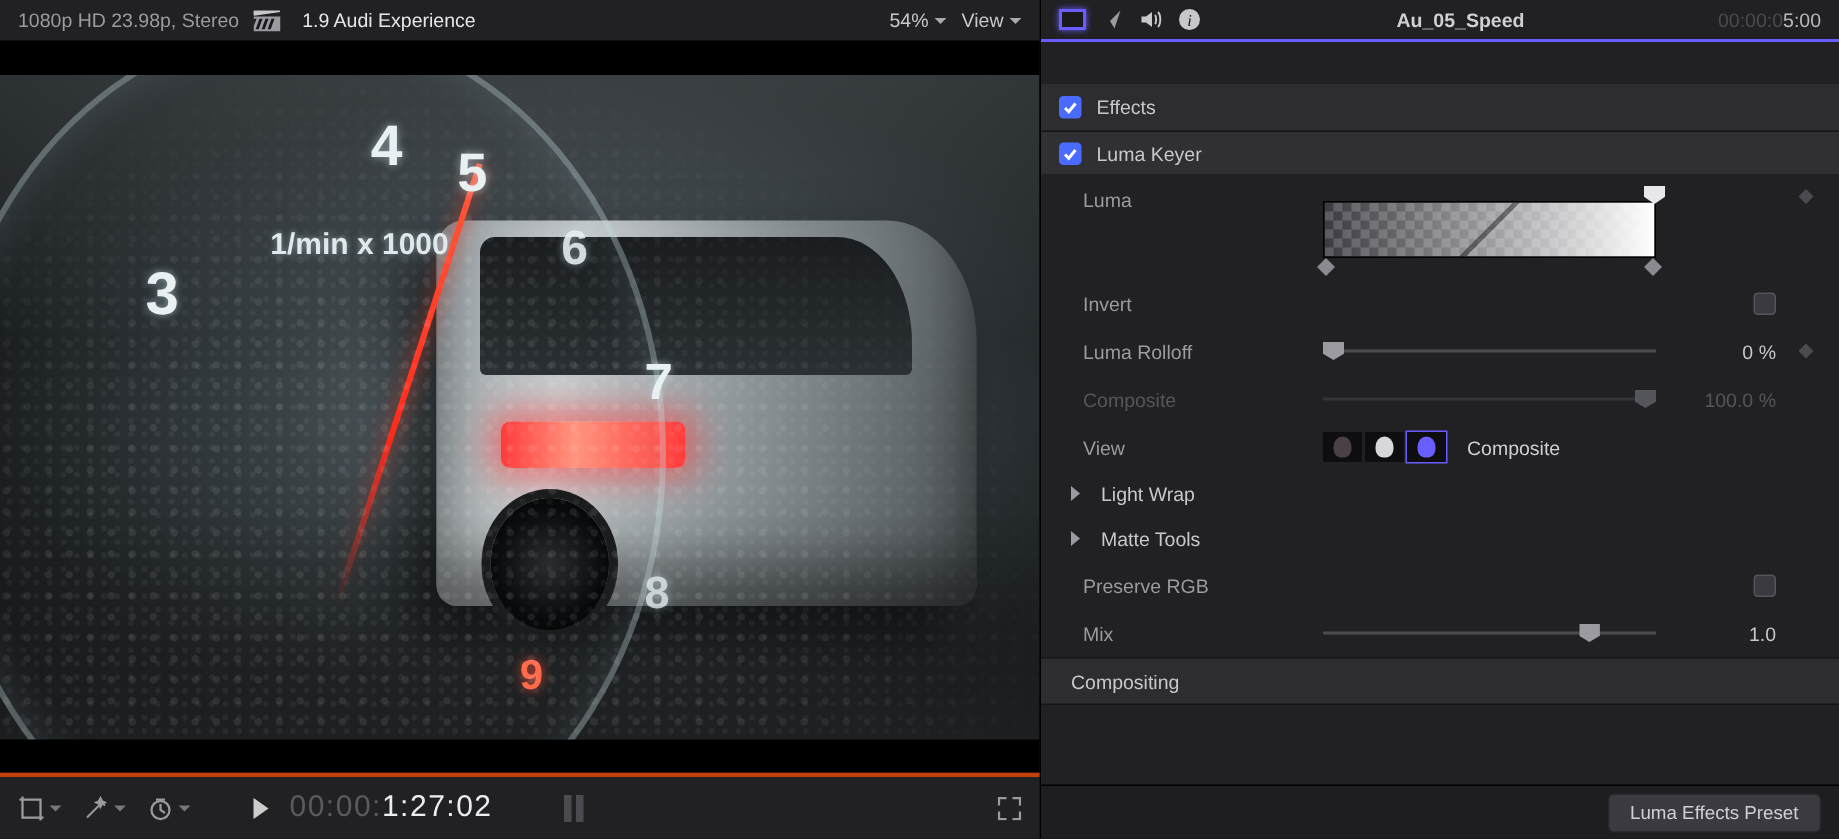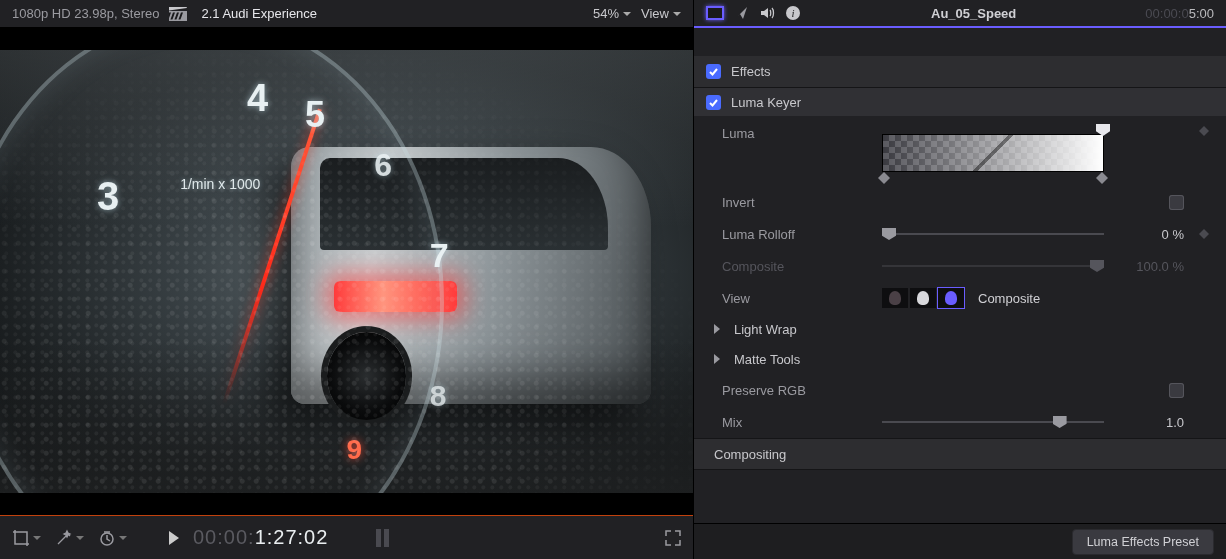--- a/index.html
+++ b/index.html
@@ -111,34 +111,34 @@
     filter: drop-shadow(0 0 6px rgba(255,60,40,0.7));
   }
   .gnum{ position:absolute; color:#e8f0f2; font-weight:600; text-shadow:0 0 6px rgba(200,230,240,0.6); } 
   .gnum.n3{ left:14%; top:28%; font-size:40px; }
   .gnum.n4{ left:27%; top:6%;  font-size:38px; transform:translateX(60px);}
   .gnum.n5{ left:44%; top:10%; font-size:36px; }
   .gnum.n6{ left:54%; top:22%; font-size:32px; opacity:.9;}
   .gnum.n7{ left:62%; top:42%; font-size:34px; }
   .gnum.n8{ left:62%; bottom:18%; font-size:30px; opacity:.8;}
   .gnum.n9{ left:50%; bottom:6%; font-size:28px; color:#ff6a4a; text-shadow:0 0 8px rgba(255,80,60,.8);}
-  .glabel{ position:absolute; left:26%; top:23%; color:#dfe8ea; font-size:14px; font-weight:400; text-shadow:0 0 4px rgba(200,230,240,.5);margin-top:24px;}
+  .glabel{ position:absolute; left:26%; top:23%; color:#dfe8ea; font-size:20px; font-weight:700; text-shadow:0 0 4px rgba(200,230,240,.5);}
   .spray{
     position:absolute; inset:0;
     background:
       radial-gradient(circle at 30% 80%, rgba(255,255,255,0.12) 0 2px, transparent 3px) 0 0/14px 14px,
       radial-gradient(circle at 70% 60%, rgba(255,255,255,0.08) 0 1.5px, transparent 2.5px) 0 0/9px 9px;
     mask: radial-gradient(ellipse at 40% 80%, #000 0%, #000 40%, transparent 75%);
     -webkit-mask: radial-gradient(ellipse at 40% 80%, #000 0%, #000 40%, transparent 75%);
     opacity:.7;
   }
   .viewer-bottom {
     height: 44px;
     background: var(--bg-panel);
-    border-top: 1px solid #c2410c;
+    border-top: 3px solid #c2410c;
     display: flex;
     align-items: center;
     padding: 0 12px;
     gap: 14px;
     text-align: center;
   }
   .tbtn { color: var(--text-mid); display:flex; align-items:center; gap:3px; cursor:pointer; }
   .tbtn svg{ display:block; }
   .play { width:0;height:0;border-left:10px solid #ccc;border-top:7px solid transparent;border-bottom:7px solid transparent; }
   .tc { font-feature-settings:"tnum"; font-size:20px; letter-spacing:1px; }
@@ -265,21 +265,21 @@
           <rect x="0" y="4" width="18" height="10" fill="#9a9aa0"></rect>
           <g fill="#1a1a1c">
             <rect x="2" y="5.5" width="2" height="7" transform="skewX(-20)"></rect>
             <rect x="6" y="5.5" width="2" height="7" transform="skewX(-20)"></rect>
             <rect x="10" y="5.5" width="2" height="7" transform="skewX(-20)"></rect>
             <rect x="14" y="5.5" width="2" height="7" transform="skewX(-20)"></rect>
           </g>
           <rect x="0" y="0" width="18" height="3.5" fill="#c8c8cc" transform="rotate(-8 0 3.5)"></rect>
         </svg>
     </span>
-    <span class="title">2.1 Audi Experience</span>
+    <span class="title">1.9 Audi Experience</span>
     <span class="spacer"></span>
     <span class="zoom">
       <span>54%</span>
       <svg class="chev" viewBox="0 0 8 8">
           <path d="M0 2l4 4 4-4z" fill="#aaa"></path>
         </svg>
     </span>
     <span class="viewbtn">
       <span>View</span>
       <svg class="chev" viewBox="0 0 8 8">

